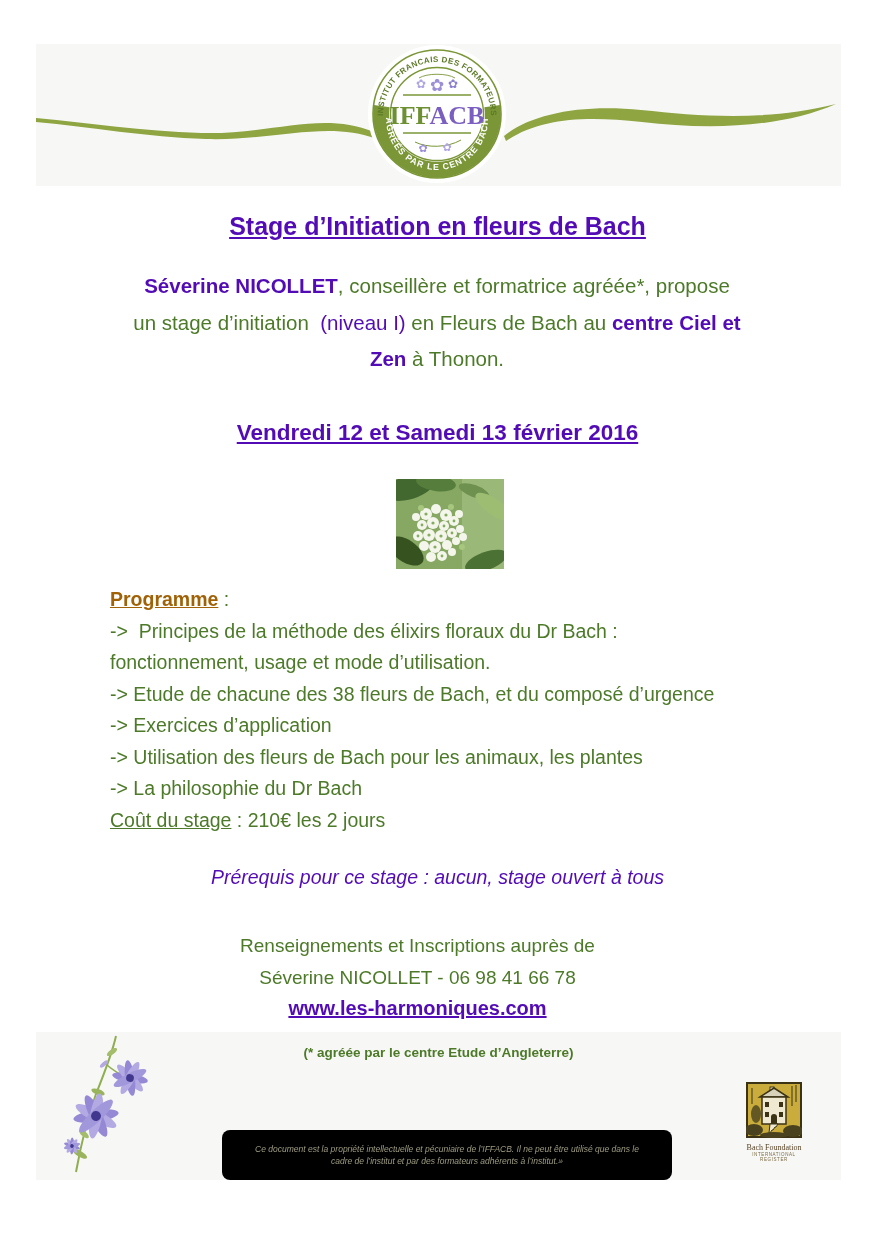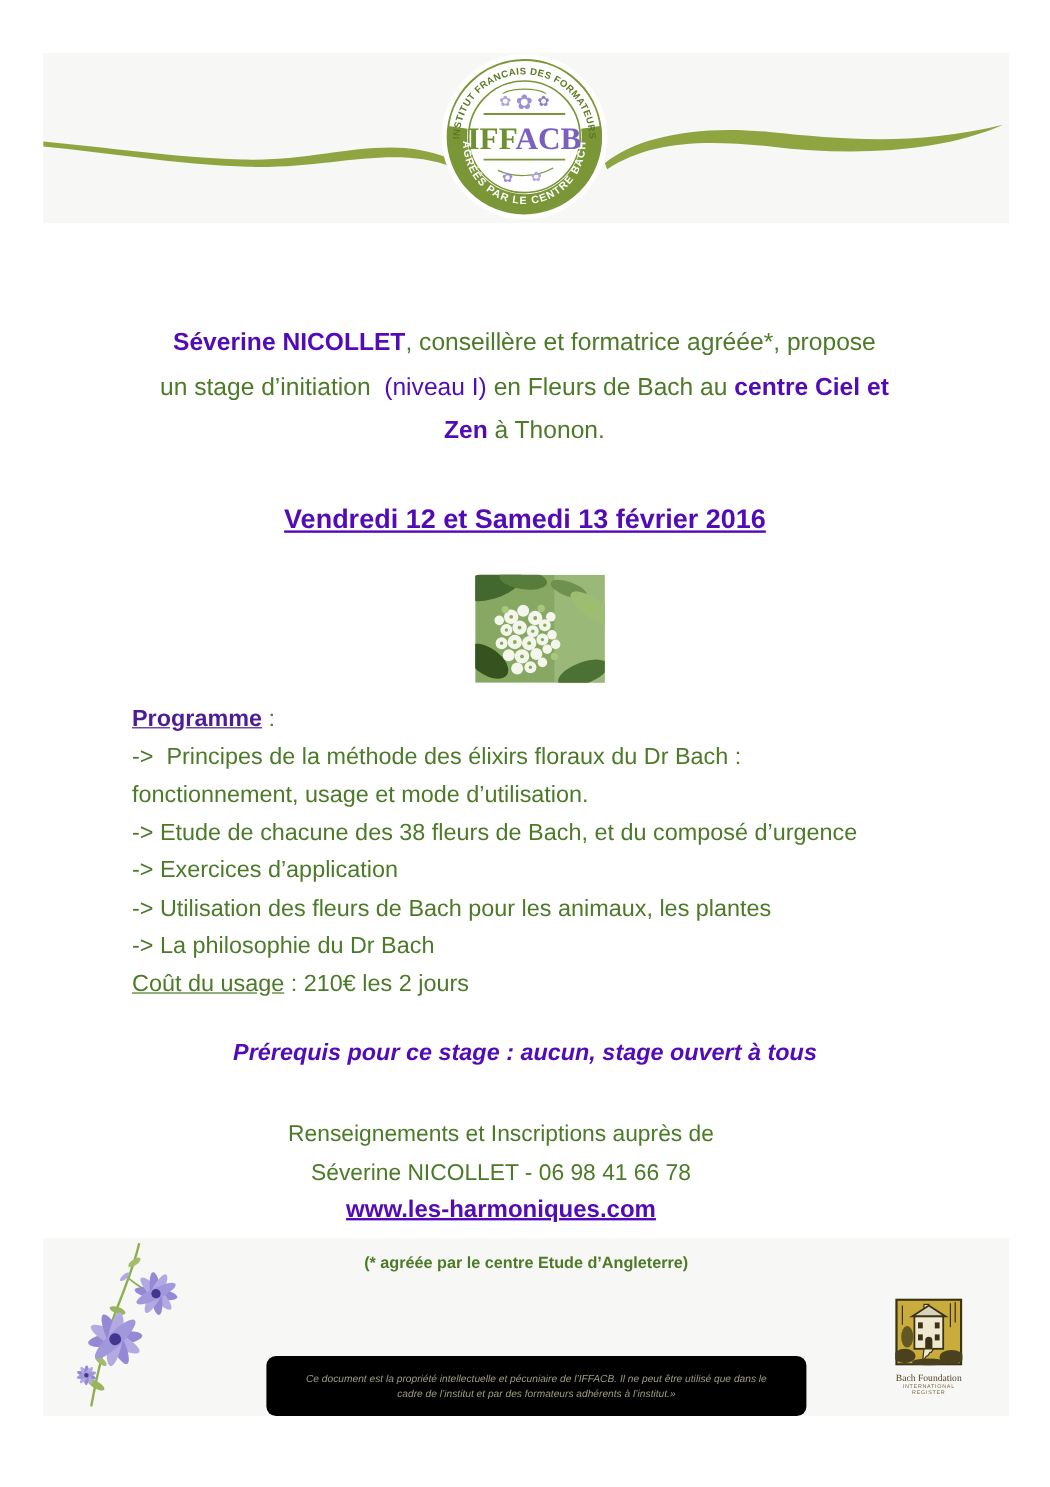--- a/index.html
+++ b/index.html
@@ -26,25 +26,25 @@
   .seg-purple { color:#520bb5; }
   .seg-purple-bold { color:#520bb5; font-weight:bold; }
   .date-line { position:absolute; top:420px; left:0; width:875px; text-align:center;
                font-size:22.5px; font-weight:bold; color:#520bb5; text-decoration:underline; }
   .photo { position:absolute; left:396px; top:479px; width:108px; height:90px; }
   .photo svg { display:block; }
 
   .programme { position:absolute; left:110px; top:584px; width:680px;
                font-size:19.5px; line-height:31.5px; color:#4c7a28; }
   .prog-line { white-space:pre-wrap; }
-  .u-purple { color:#4c1d95; font-weight:bold; text-decoration:underline; }
+  .u-purple { color:#a16207; font-weight:bold; text-decoration:underline; }
   .u-green { text-decoration:underline; }
 
   .prereq { position:absolute; top:866px; left:0; width:875px; text-align:center;
-            font-size:19.5px; font-style:italic; font-weight:bold; color:#520bb5; }
+            font-size:19.5px; font-style:italic; font-weight:normal; color:#520bb5; }
   .contact { position:absolute; top:930px; left:0; width:835px; text-align:center;
              font-size:19px; line-height:31.5px; color:#4c7a28; }
   .website { display:inline-block; font-size:20px; font-weight:bold; color:#520bb5;
              text-decoration:underline; cursor:pointer; }
 
   
   .footer-panel { position:absolute; left:36px; top:1032px; width:805px; height:148px;
                   background:#f7f7f5; }
   .footnote { padding-top:13px; text-align:center; font-size:13.5px; font-weight:600;
               color:#4c7a28; }
@@ -99,20 +99,21 @@
         <path d="M36 51 H104" stroke="#7a9636" stroke-width="1.6"></path>
         <path d="M36 89 H104" stroke="#7a9636" stroke-width="1.6"></path>
         <text x="70" y="80" text-anchor="middle" class="logo-acronym"><tspan fill="#6d9033">IFF</tspan><tspan fill="#7a5fc0">ACB</tspan></text>
         <path d="M48 98 C60 104 80 104 94 96" stroke="#7a9636" stroke-width="1" fill="none"></path>
         <text x="56" y="108" font-size="11" fill="#9d8fd6" text-anchor="middle">✿</text>
         <text x="80" y="107" font-size="11" fill="#b0a5e0" text-anchor="middle">✿</text>
       </svg>
     </div>
   </section>
 
+  <h1 class="title">Stage d’Initiation en fleurs de Bach</h1>
 
   <p class="intro"><span class="seg-purple-bold">Séverine NICOLLET</span><span class="seg-green">, conseillère et formatrice agréée*, propose</span><br><span class="seg-green">un stage d’initiation  </span><span class="seg-purple">(niveau I)</span><span class="seg-green"> en Fleurs de Bach au </span><span class="seg-purple-bold">centre Ciel et</span><br><span class="seg-purple-bold">Zen</span><span class="seg-green"> à Thonon.</span></p>
 
   <div class="date-line">Vendredi 12 et Samedi 13 février 2016</div>
 
   <div class="photo">
     <svg viewBox="0 0 108 90" width="108" height="90">
       <rect width="108" height="90" fill="#86a863"></rect>
       <rect x="66" width="42" height="90" fill="#a3bf82" opacity=".7"></rect>
       <ellipse cx="14" cy="8" rx="26" ry="12" fill="#43682f" transform="rotate(-18 14 8)"></ellipse>
@@ -168,21 +169,21 @@
   </div>
 
   <div class="programme">
     <div class="prog-line"><span class="u-purple">Programme</span><span> :</span></div>
     <div class="prog-line">-&gt;  Principes de la méthode des élixirs floraux du Dr Bach :</div>
     <div class="prog-line">fonctionnement, usage et mode d’utilisation.</div>
     <div class="prog-line">-&gt; Etude de chacune des 38 fleurs de Bach, et du composé d’urgence</div>
     <div class="prog-line">-&gt; Exercices d’application</div>
     <div class="prog-line">-&gt; Utilisation des fleurs de Bach pour les animaux, les plantes</div>
     <div class="prog-line">-&gt; La philosophie du Dr Bach</div>
-    <div class="prog-line"><span class="u-green">Coût du usage</span><span> : 210€ les 2 jours</span></div>
+    <div class="prog-line"><span class="u-green">Coût du stage</span><span> : 210€ les 2 jours</span></div>
   </div>
 
   <div class="prereq">Prérequis pour ce stage : aucun, stage ouvert à tous</div>
 
   <div class="contact">
     <div>Renseignements et Inscriptions auprès de</div>
     <div>Séverine NICOLLET - 06 98 41 66 78</div>
     <a class="website">www.les-harmoniques.com</a>
   </div>
 

